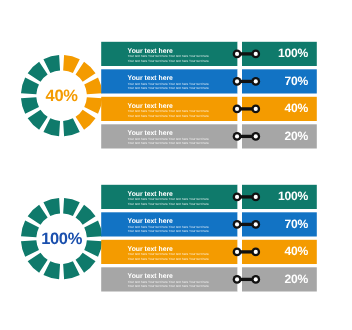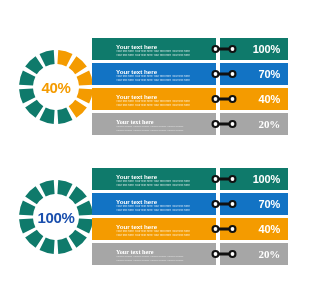--- a/index.html
+++ b/index.html
@@ -55,21 +55,21 @@
     top: 8px;
     width: 196px;
   }
   .row {
     position: relative;
     height: 22px;
     margin-bottom: 3px;
     display: flex;
     align-items: stretch;
   }
-  .row:last-child { margin-bottom: 0; font-family: Liberation Serif, serif; }
+  .row:last-child { margin-bottom: 0; }
 
   .row-text {
     flex: 0 0 124px;
     box-sizing: border-box;
     padding: 2px 0 0 24px;
     overflow: hidden;
     display: flex;
     flex-direction: column;
     justify-content: center;
   }

